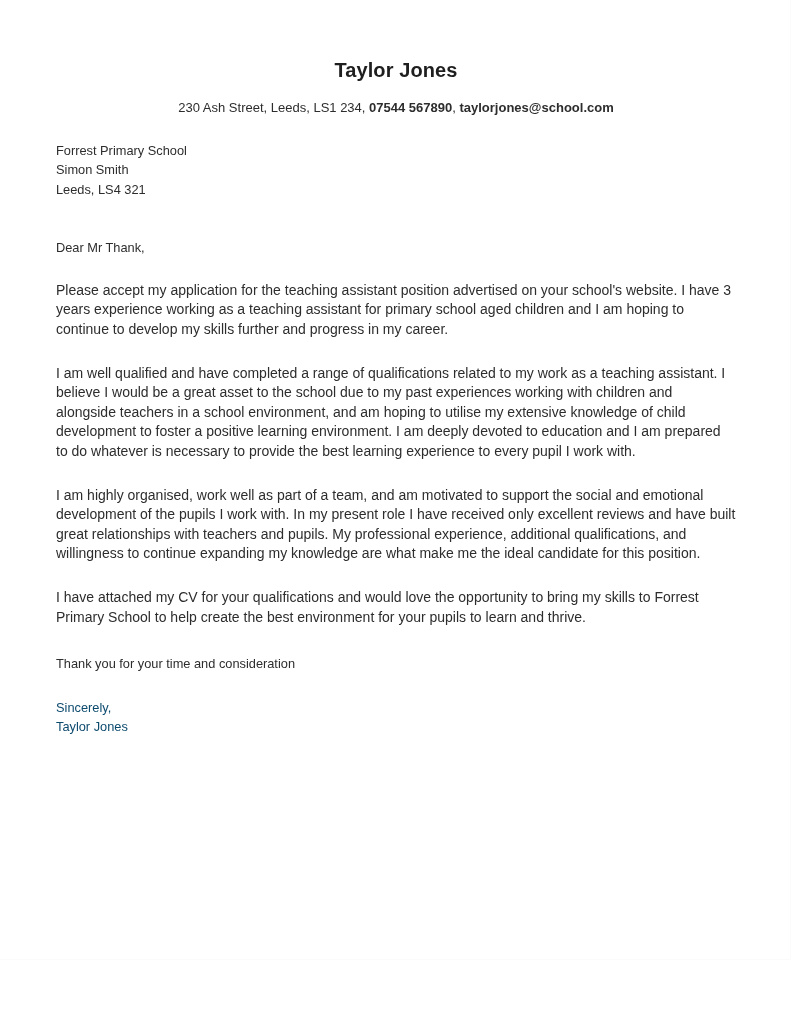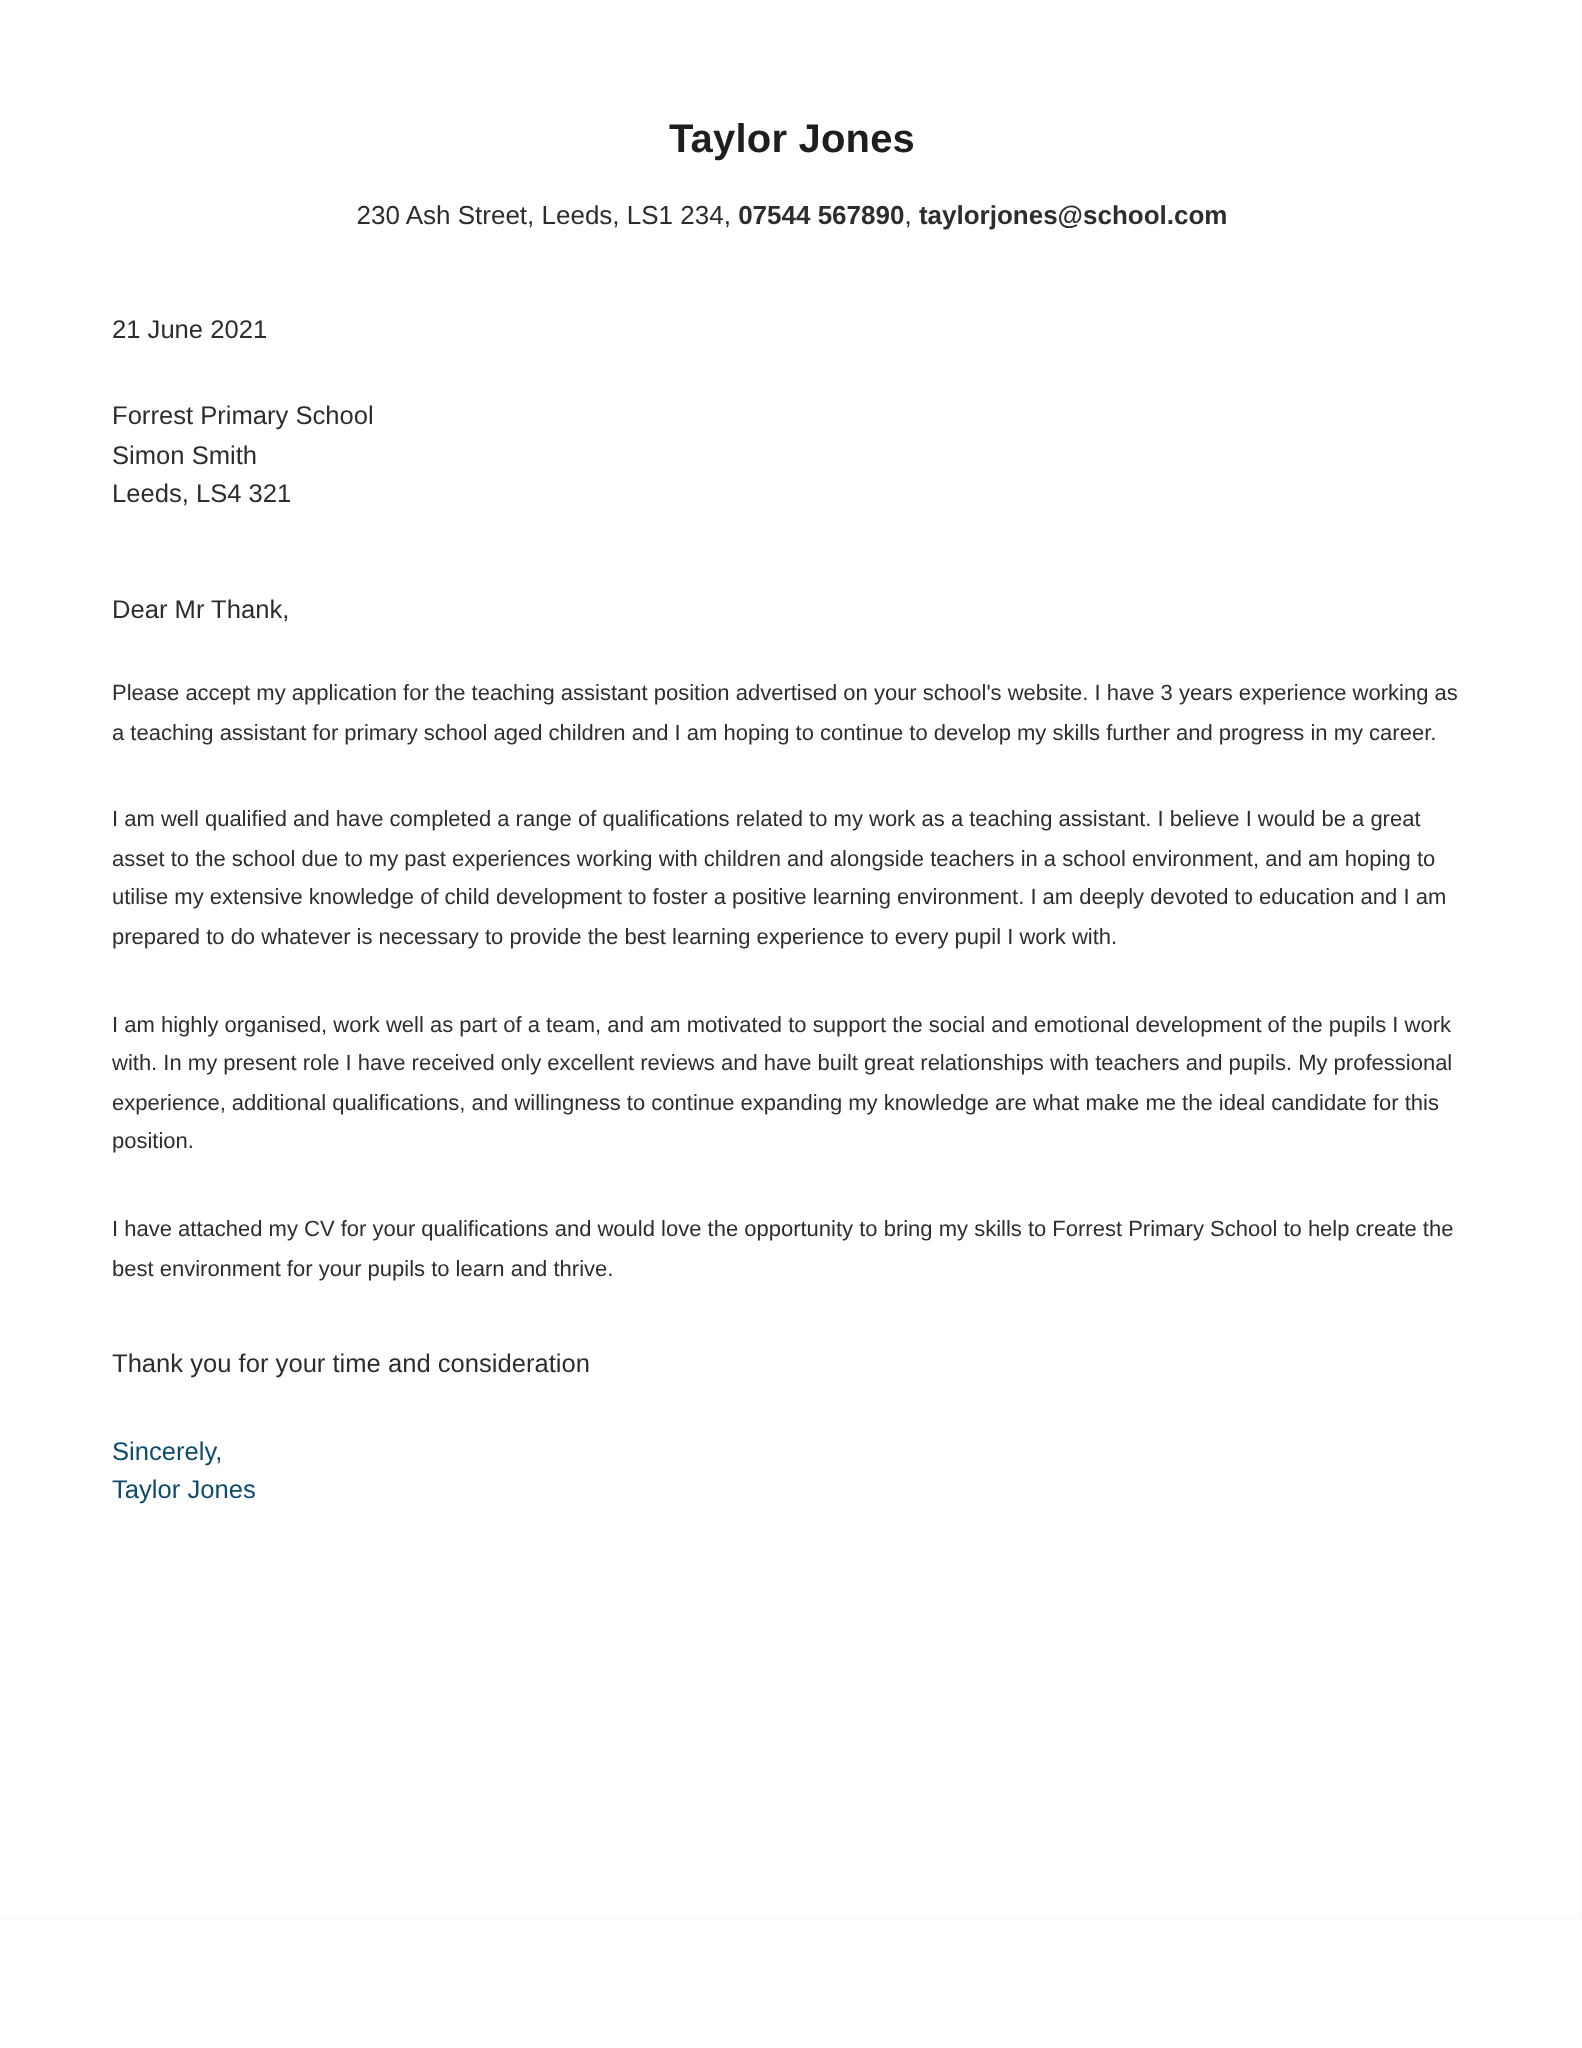--- a/index.html
+++ b/index.html
@@ -73,21 +73,21 @@
   .salutation {
     margin: 0;
     padding-top: 38px;
     font-size: 12.8px;
     color: #2d2d2d;
     line-height: 1.5;
   }
   .body-paragraph {
     margin: 0;
     padding-top: 24px;
-    font-size: 11px;
+    font-size: 14px;
     color: #2d2d2d;
     line-height: 19.6px;
     text-align: left;
   }
   .closing-thanks {
     margin: 0;
     padding-top: 27px;
     font-size: 12.8px;
     color: #2d2d2d;
     line-height: 19.6px;
@@ -107,21 +107,20 @@
 <body>
 
 <div class="page">
   <div class="sheet">
 
     <header class="letterhead">
       <h1 class="sender-name">Taylor Jones</h1>
       <p class="contact-line"><span>230 Ash Street, Leeds, LS1 234, </span><span class="strong">07544 567890</span><span>, </span><span class="strong">taylorjones@school.com</span></p>
     </header>
 
-    <p class="letter-date">21 June 2021</p>
 
     <div class="recipient-block">
       <span class="addr-line">Forrest Primary School</span>
       <span class="addr-line">Simon Smith</span>
       <span class="addr-line">Leeds, LS4 321</span>
     </div>
 
     <p class="salutation">Dear Mr Thank,</p>
 
     <p class="body-paragraph">Please accept my application for the teaching assistant position advertised on your school's website. I have 3 years experience working as a teaching assistant for primary school aged children and I am hoping to continue to develop my skills further and progress in my career.</p>

